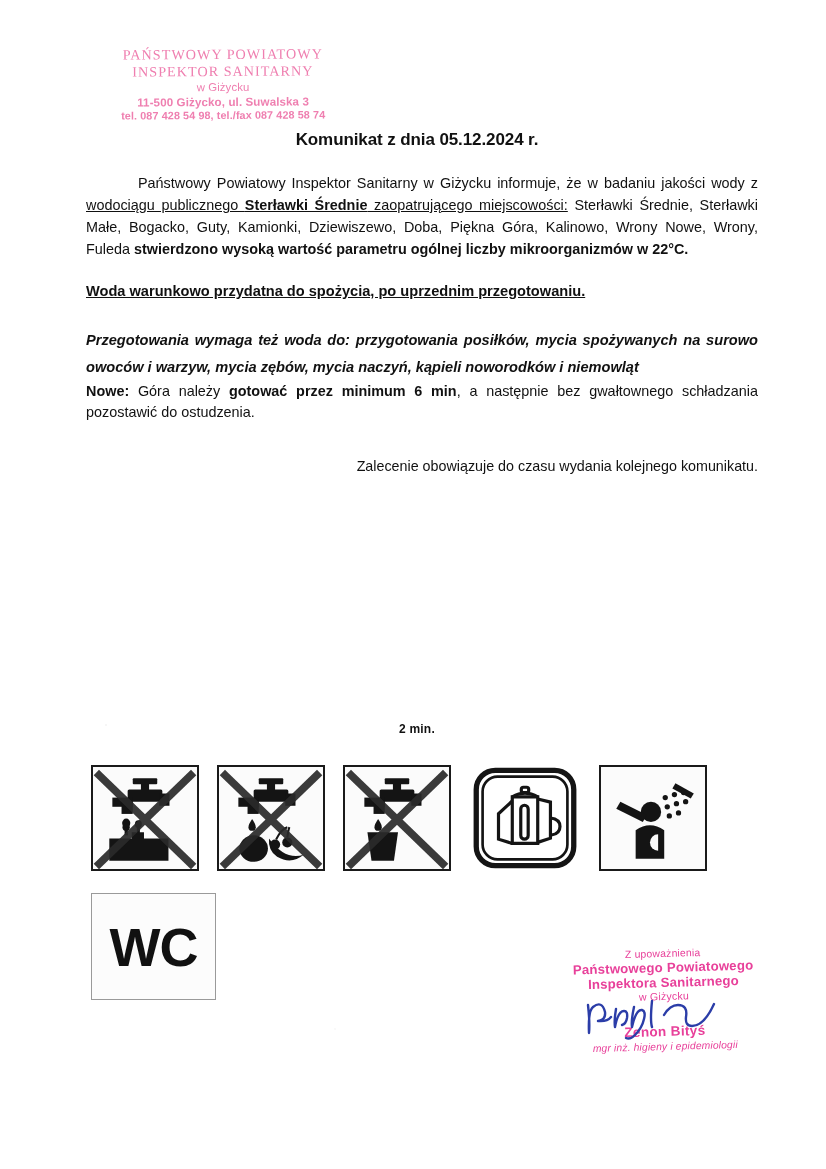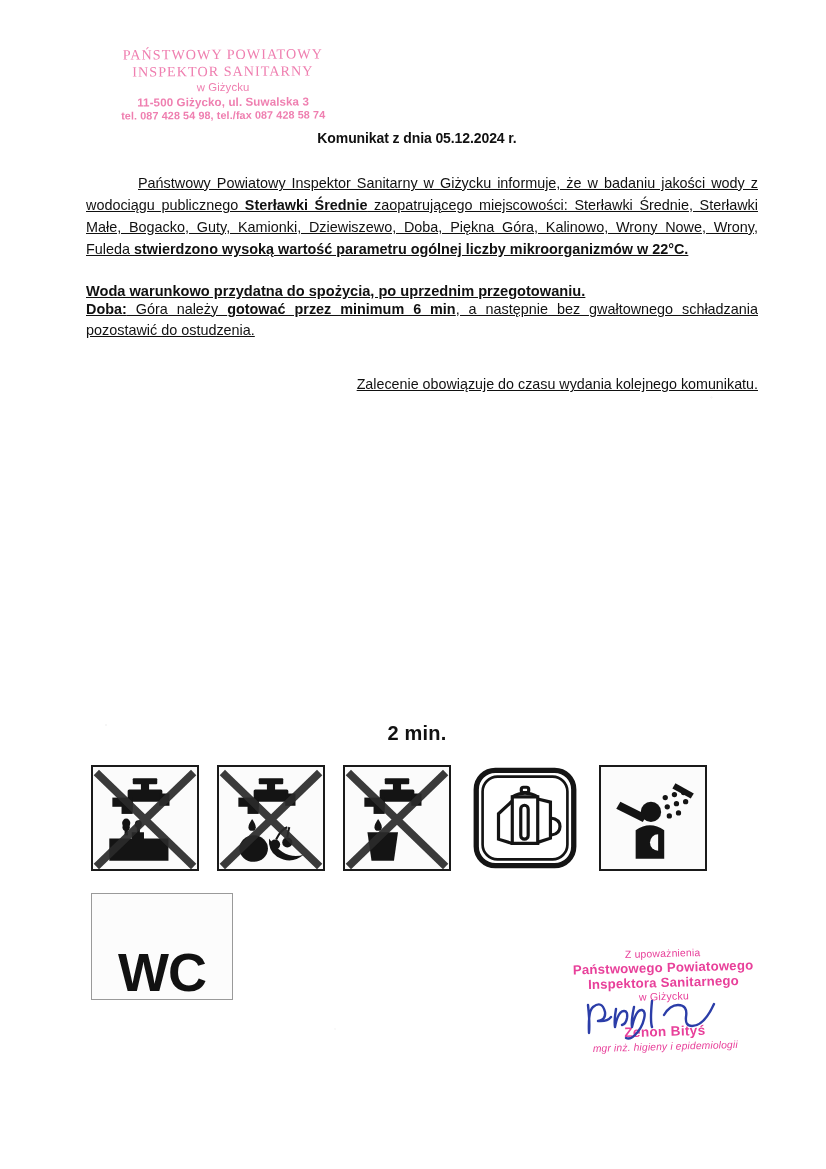--- a/index.html
+++ b/index.html
@@ -69,32 +69,31 @@
     letter-spacing: 0.1px;
   }
 
   
   .doc-title {
     position: absolute;
     left: 0;
     right: 0;
     top: 130px;
     text-align: center;
-    font-size: 14px;
+    font-size: 17px;
     font-weight: 700;
     letter-spacing: -0.1px;
   }
 
   
   .body-area {
     position: absolute;
     left: 78px;
     top: 173px;
     width: 672px;
-    text-decoration: underline;
   }
   p.para {
     margin: 0;
     font-size: 14.4px;
     line-height: 1.52;
     text-align: justify;
     text-justify: inter-word;
   }
   p.para.indent {
     text-indent: 52px;
@@ -128,21 +127,21 @@
     font-size: 14.3px;
   }
 
   
   .two-min {
     position: absolute;
     left: 0;
     right: 0;
     top: 722px;
     text-align: center;
-    font-size: 20px;
+    font-size: 12px;
     font-weight: 700;
     letter-spacing: 0.2px;
   }
 
   
   .picto-row {
     position: absolute;
     left: 83px;
     top: 765px;
     display: flex;
@@ -161,26 +160,26 @@
     border: none;
     background: transparent;
     width: 112px;
   }
   .picto svg { display: block; width: 100%; height: 100%; }
 
   .wc-box {
     position: absolute;
     left: 83px;
     top: 893px;
-    width: 142px;
+    width: 125px;
     height: 107px;
     border: 1.5px solid #9a9a9a;
     background: #fcfcfc;
     display: flex;
-    align-items: flex-end;
+    align-items: center;
     justify-content: center;
     box-sizing: border-box;
   }
   .wc-text {
     font-size: 54px;
     font-weight: 700;
     letter-spacing: -1px;
     color: #111;
     font-family: "Liberation Sans", sans-serif;
     line-height: 1;
@@ -233,23 +232,24 @@
   </div>
 
   <div class="doc-title">Komunikat z dnia 05.12.2024 r.</div>
 
   <div class="body-area">
 
     <p class="para indent"><span>Państwowy Powiatowy Inspektor Sanitarny w Giżycku informuje, że w badaniu jakości wody z </span><span class="u">wodociągu publicznego </span><span class="b u">Sterławki Średnie</span><span class="u"> zaopatrującego miejscowości:</span><span> Sterławki Średnie, Sterławki Małe, Bogacko, Guty, Kamionki, Dziewiszewo, Doba, Piękna Góra, Kalinowo, Wrony Nowe, Wrony, Fuleda </span><span class="b">stwierdzono wysoką wartość parametru ogólnej liczby mikroorganizmów w 22°C.</span></p>
 
     <p class="heading-center">Woda warunkowo przydatna do spożycia, po uprzednim przegotowaniu.</p>
 
-
-
-    <p class="para spaced-para-xl"><span class="b">Doba:</span><span> Góra należy </span><span class="b">gotować przez minimum 6 min</span><span>, a następnie bez gwałtownego schładzania pozostawić do ostudzenia.</span></p>
+    <p class="italic-block">Przegotowania wymaga też woda do: przygotowania posiłków, mycia spożywanych na surowo owoców i warzyw, mycia zębów, mycia naczyń, kąpieli noworodków i niemowląt</p>
+
+
+    <p class="para spaced-para-xl"><span class="b">Nowe:</span><span> Góra należy </span><span class="b">gotować przez minimum 6 min</span><span>, a następnie bez gwałtownego schładzania pozostawić do ostudzenia.</span></p>
 
 
     <p class="closing">Zalecenie obowiązuje do czasu wydania kolejnego komunikatu.</p>
   </div>
 
   <div class="two-min">2 min.</div>
 
   <div class="picto-row">
 
     <div class="picto">

